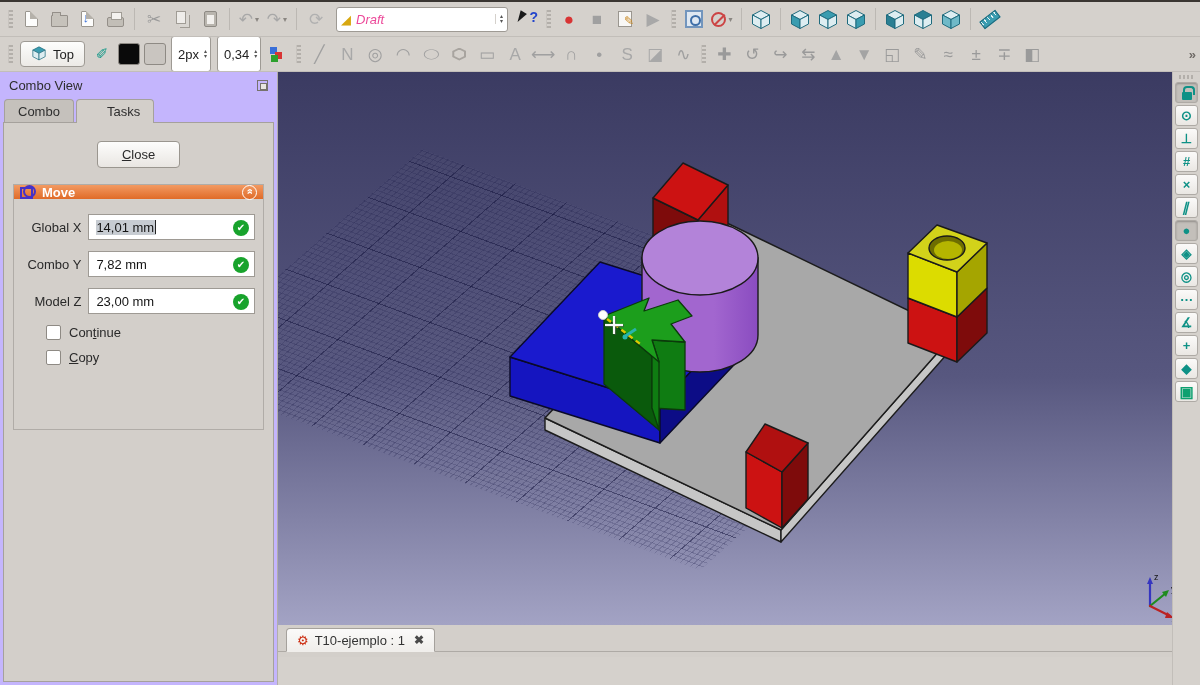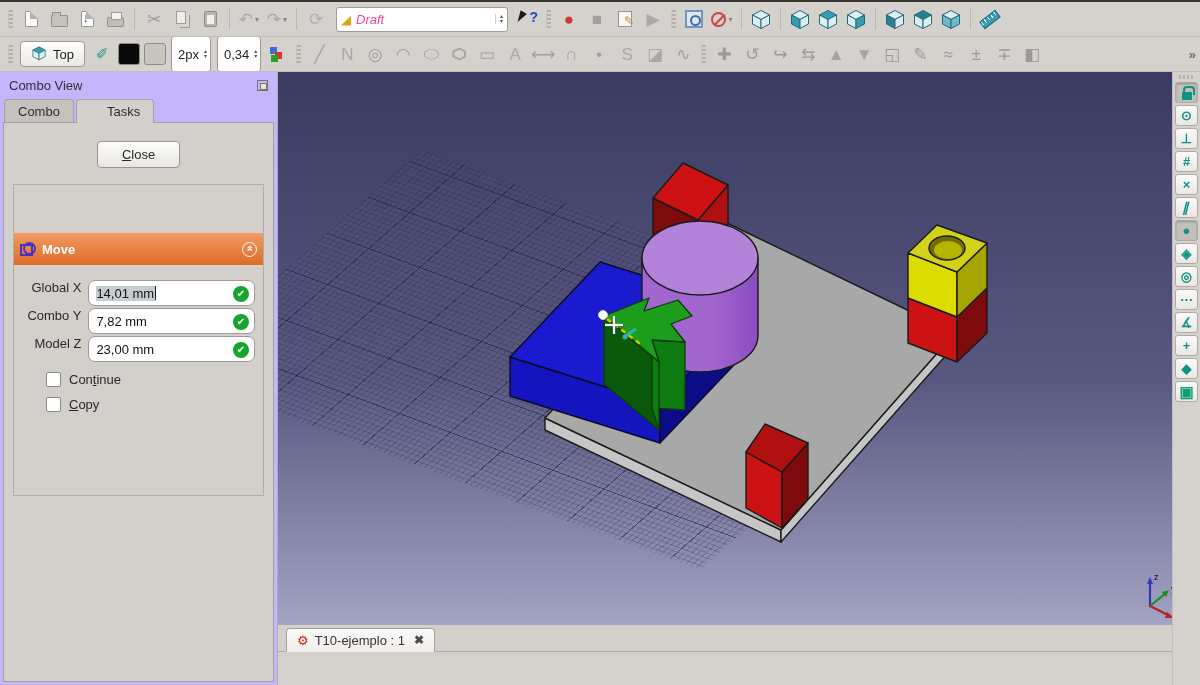--- a/index.html
+++ b/index.html
@@ -71,31 +71,31 @@
   .panel-header { height:26px; display:flex; align-items:center; justify-content:space-between; padding:0 9px; font-size:13px; color:#2e2e2e; }
   .float-icon { width:11px; height:11px; border:1px solid #76726d; position:relative; }
   .float-icon::after { content:""; position:absolute; left:2px; top:2px; width:5px; height:5px; border:1px solid #76726d; background:#e8e5e1; }
   .tabs { display:flex; padding:0 0 0 4px; }
   .tab { padding:4px 13px 3px; font-size:13px; color:#2e2e2e; background:#c5c1bc; border:1px solid #a5a19c; border-bottom:none; border-radius:4px 4px 0 0; margin-right:2px; position:relative; top:1px; }
   .tab.active { background:#d3cfca; z-index:2; padding-bottom:4px;padding-left:30px; }
   .panel-content { flex:1; margin:0 3px 3px 3px; border:1px solid #a5a19c; background:#d3cfca; position:relative; padding-top:18px; }
   .close-btn { display:block; margin:0 auto 16px; padding:5px 24px; background:linear-gradient(#fdfdfc,#e9e6e2); border:1px solid #9a968f; border-radius:4px; font-size:13px; color:#2a2a2a; }
   .accel { text-decoration:underline; }
   .task-panel { margin:0 9px; border:1px solid #b0aca7; }
-  .task-header { height:32px; background:linear-gradient(180deg,var(--accent_light),var(--accent)); display:flex; align-items:center; padding:0 6px;margin-top:48px; }
+  .task-header { height:14px; background:linear-gradient(180deg,var(--accent_light),var(--accent)); display:flex; align-items:center; padding:0 6px; }
   .task-title { color:#fff; font-weight:bold; font-size:13px; margin-left:6px; }
   .move-glyph { width:16px; height:14px; position:relative; }
   .move-glyph::before { content:""; position:absolute; left:0; bottom:0; width:9px; height:8px; border:2px solid #4632c8; }
   .move-glyph::after { content:""; position:absolute; right:0; top:0; width:9px; height:9px; border:2px solid #4632c8; border-radius:50%; }
   .collapse-btn { margin-left:auto; width:15px; height:15px; border:1.5px solid #fff; border-radius:50%; color:#fff; font-size:11px; font-weight:bold; display:flex; align-items:center; justify-content:center; }
   .collapse-btn span { transform:rotate(-90deg) translateX(.5px); display:block; }
   .task-body { background:#d3cfca; padding:15px 8px 14px; min-height:230px; }
-  .field-row { display:flex; align-items:flex-start; margin-bottom:2px; }
+  .field-row { display:flex; align-items:center; margin-bottom:11px; }
   .field-label { width:60px; text-align:right; margin-right:7px; font-size:13px; color:#2a2a2a; }
-  .inputbox { position:relative; width:168px; height:26px; background:#fff; border:1px solid #9e9a94; border-radius:7px; display:flex; align-items:center; padding:0 26px 0 7px; font-size:13px; color:#141414; }
+  .inputbox { position:relative; width:168px; height:26px; background:#fff; border:1px solid #9e9a94; border-radius:0; display:flex; align-items:center; padding:0 26px 0 7px; font-size:13px; color:#141414; }
   .valid-badge { position:absolute; right:5px; top:5px; width:16px; height:16px; border-radius:50%; background:var(--check_green); color:#fff; font-size:10px; line-height:16px; text-align:center; }
   .val.selected { background:var(--sel_bg); }
   .val.selected::after { content:""; display:inline-block; width:1px; height:14px; background:#222; vertical-align:-2px; margin-left:1px; }
   .check-row { display:flex; align-items:center; margin:10px 0 0 24px; font-size:13px; color:#2a2a2a; }
   .checkbox { width:15px; height:15px; background:#fff; border:1px solid #8e8a84; border-radius:2px; margin-right:8px; }
 
   
   .center { width:894px; flex:0 0 894px; display:flex; flex-direction:column; }
   .viewport { position:relative; width:894px; height:553px; background:linear-gradient(180deg,var(--vp_top) 0%,#57577f 55%,var(--vp_bottom) 100%); overflow:hidden; }
   .grid-plane { position:absolute; inset:0;

